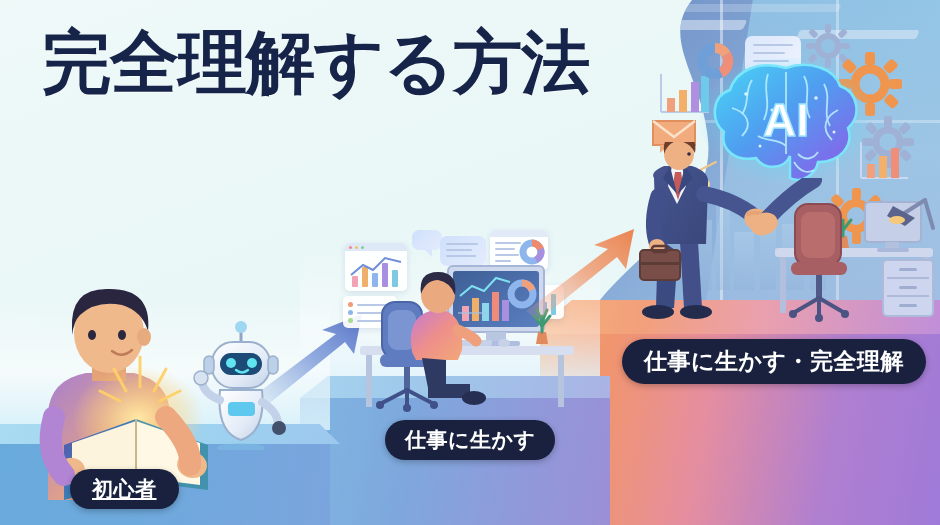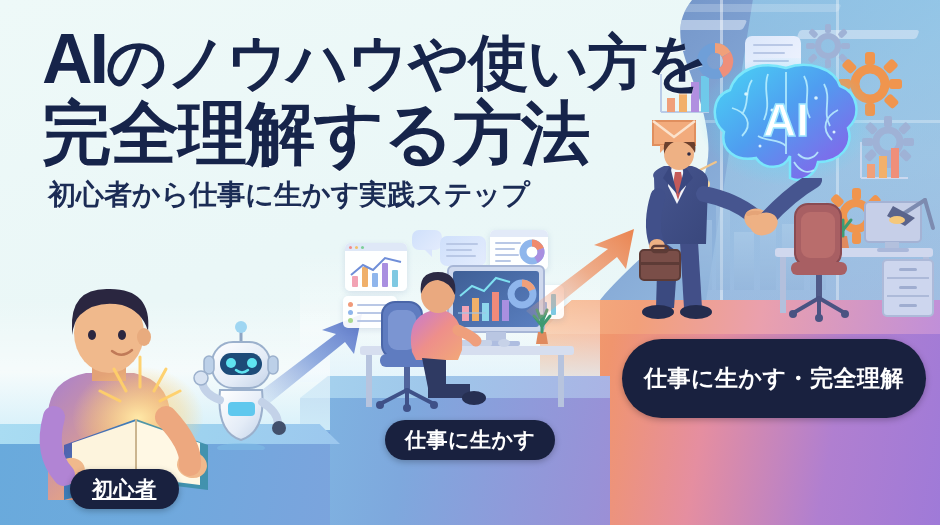--- a/index.html
+++ b/index.html
@@ -134,21 +134,21 @@
     background: #19213f;
     color: #ffffff;
     border-radius: 999px;
     font-weight: 700;
     letter-spacing: .5px;
     box-shadow: 0 2px 6px rgba(0,0,0,.25);
     white-space: nowrap;
   }
   .badge-1 { left: 70px; top: 469px; padding: 6px 22px; font-size: 21px; text-decoration: underline; }
   .badge-2 { left: 385px; top: 420px; padding: 6px 20px; font-size: 21px; }
-  .badge-3 { left: 622px; top: 339px; padding: 24px 22px; font-size: 23px; }
+  .badge-3 { left: 622px; top: 339px; padding: 7px 22px; font-size: 23px; }
 
   
   .headline { position: absolute; left: 42px; top: 24px; }
   .hl-line {
     color: #16244a;
     font-weight: 900;
     letter-spacing: -1px;
     line-height: 1.02;
     text-shadow: 0 1px 0 rgba(255,255,255,.6);
     white-space: nowrap;
@@ -695,22 +695,20 @@
 
     <rect x="108" y="70" width="50" height="56" rx="4" fill="#cdd6ee" stroke="#adbad9" stroke-width="2"></rect>
     <line x1="112" y1="88" x2="154" y2="88" stroke="#adbad9" stroke-width="2"></line>
     <line x1="112" y1="106" x2="154" y2="106" stroke="#adbad9" stroke-width="2"></line>
     <rect x="124" y="78" width="18" height="3" rx="1.5" fill="#9fadd0"></rect>
     <rect x="124" y="96" width="18" height="3" rx="1.5" fill="#9fadd0"></rect>
     <rect x="124" y="114" width="18" height="3" rx="1.5" fill="#9fadd0"></rect>
   </svg>
 
   <div class="headline">
-    <div class="hl-line hl-line-1"><span class="latin">AI</span><span>のノウハウや使い方を</span></div>
     <div class="hl-line hl-line-2">完全理解する方法</div>
   </div>
-  <div class="subhead">初心者から仕事に生かす実践ステップ</div>
 
   <div class="badge badge-1">初心者</div>
   <div class="badge badge-2">仕事に生かす</div>
   <div class="badge badge-3">仕事に生かす・完全理解</div>
 
 </div>
 
 </body></html>

